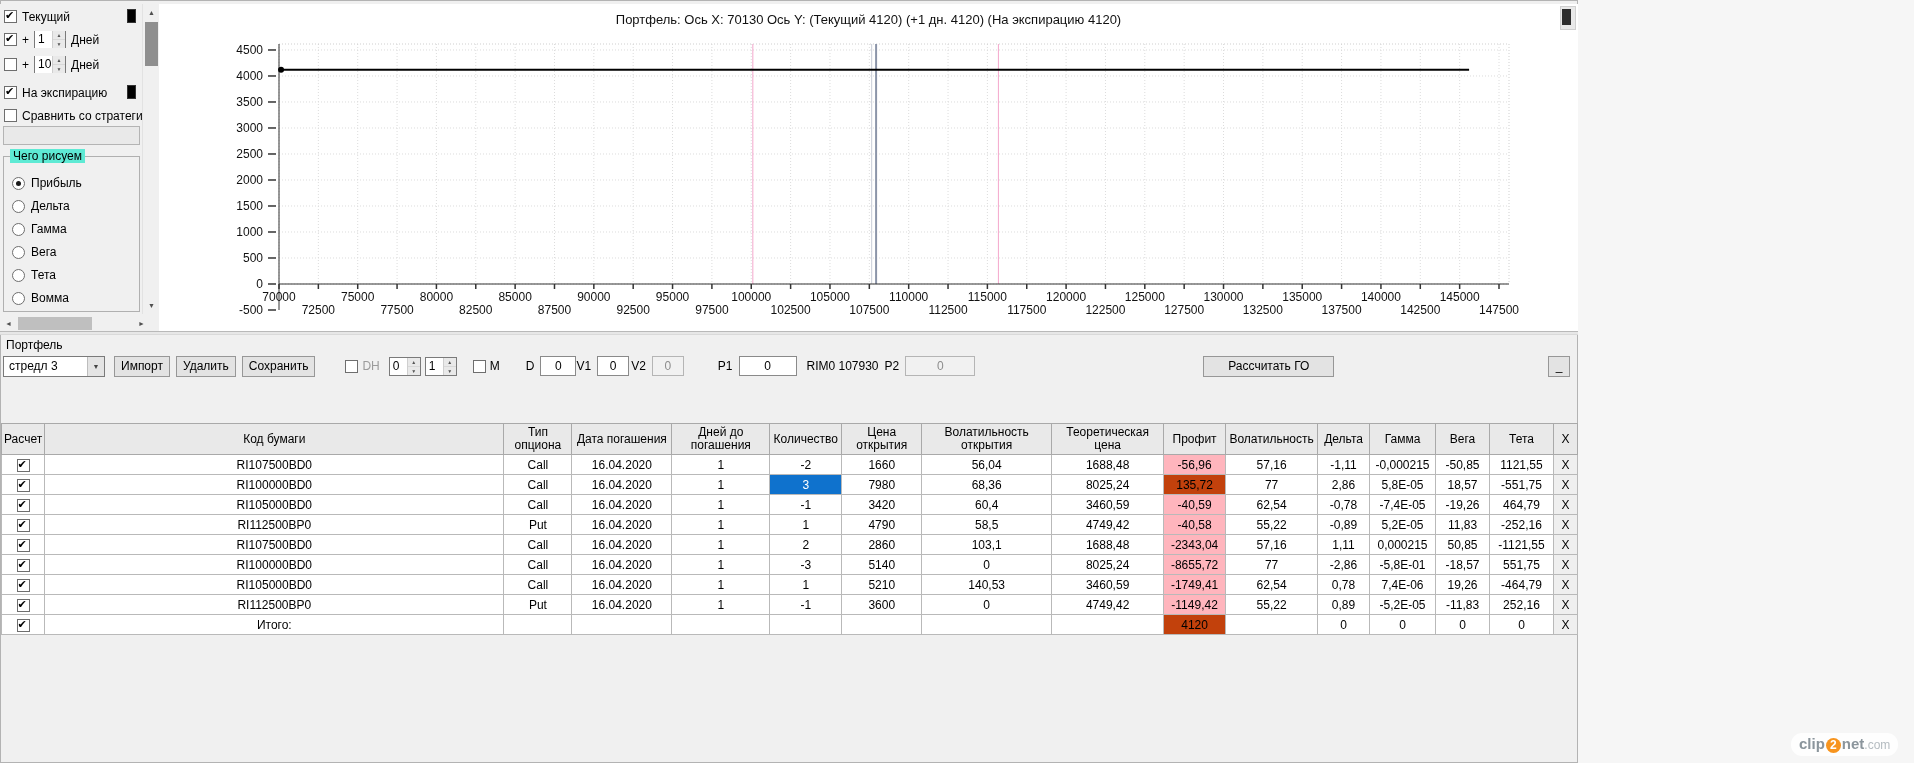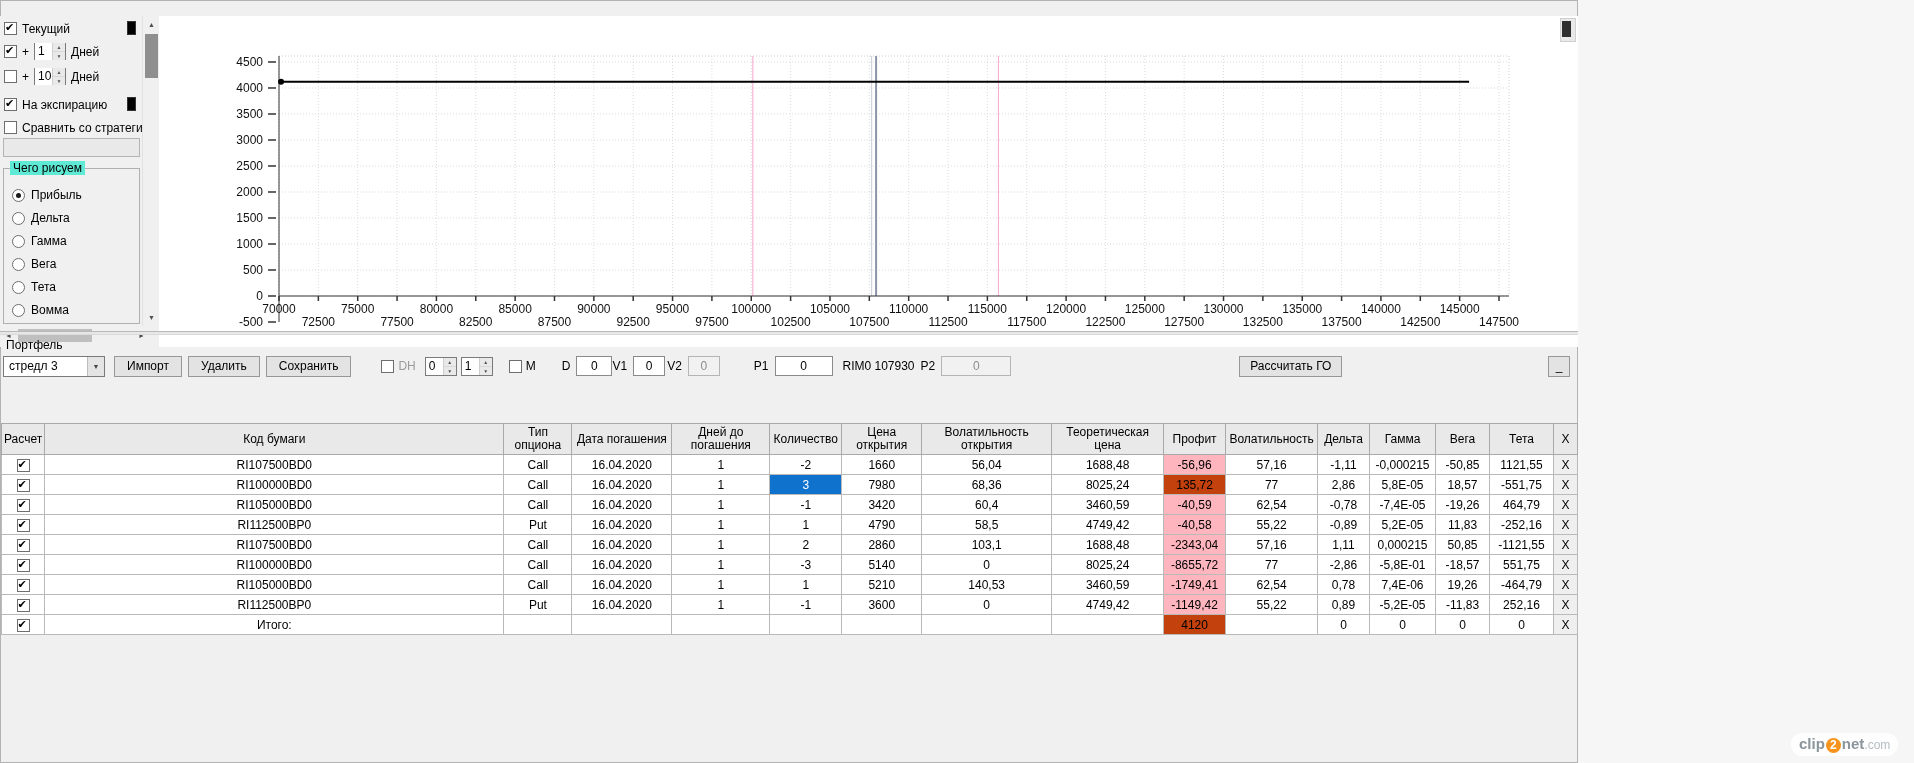--- a/index.html
+++ b/index.html
@@ -5,21 +5,21 @@
   * { box-sizing: border-box; }
   body {
     margin: 0; width: 1914px; height: 763px; overflow: hidden; position: relative;
     background: #f6f6f6; color: #000;
     font-family: "Liberation Sans", "DejaVu Sans", sans-serif; font-size: 12px;
   }
   .app { position: absolute; left: 0; top: 0; width: 1578px; height: 763px; background: #f0f0f0;
          outline: 1px solid #b3b3b3; outline-offset: -1px; }
 
   
-  .top { position: absolute; left: 0; top: 16px; width: 1578px; height: 384px; }
+  .top { position: absolute; left: 0; top: 4px; width: 1578px; height: 384px; }
   .lp { position: absolute; left: 0; top: 0; width: 159px; height: 331px; background: #f0f0f0; }
   .lp-row { position: absolute; left: 4px; width: 138px; height: 17px; display: flex; align-items: center; gap: 5px;
             overflow: hidden; white-space: nowrap; }
   .lp-lbl { white-space: nowrap; }
   .swatch { position: absolute; left: 127px; top: 1px; width: 9px; height: 14px; background: #000; border: 1px solid #333; }
 
   .cb { flex: 0 0 13px; width: 13px; height: 13px; background: #fff; border: 1px solid #6e6e6e; position: relative; display: inline-block; }
   .cb.on::after { content: "✔"; position: absolute; left: 0px; top: -2px; font-size: 11px; color: #000; }
   .rb { width: 13px; height: 13px; background: #fff; border: 1px solid #6e6e6e; border-radius: 50%; position: relative; display: inline-block; flex: 0 0 13px; }
   .rb.on::after { content: ""; position: absolute; inset: 3px; background: #1a1a1a; border-radius: 50%; }
@@ -52,21 +52,21 @@
   
   .splitter { position: absolute; left: 0; top: 331px; width: 100%; height: 4px; background: #e7e7e7;
               border-top: 1px solid #b9b9b9; border-bottom: 1px solid #dadada; }
   .portfolio-label { position: absolute; left: 6px; top: 338px; }
 
   .toolbar { position: absolute; left: 3px; top: 355px; right: 8px; height: 22px; display: flex; align-items: center; }
   .select { width: 102px; height: 21px; background: #fff; border: 1px solid #7a7a7a; display: flex; align-items: center; }
   .sel-txt { flex: 1; padding-left: 5px; white-space: nowrap; overflow: hidden; }
   .sel-arrow { width: 17px; height: 100%; background: #e4e4e4; border-left: 1px solid #bdbdbd; font-size: 7px; color: #444;
                display: flex; align-items: center; justify-content: center; }
-  .btn { height: 21px; padding: 0 12px; background: #e3e3e3; border: 1px solid #979797; font-size: 12px; font-family: inherit; color: #000; }
+  .btn { height: 21px; padding: 0 6px; background: #e3e3e3; border: 1px solid #979797; font-size: 12px; font-family: inherit; color: #000; }
   .tb { display: inline-block; height: 20px; border: 1px solid #8a8a8a; background: #fff; text-align: center; line-height: 18px; }
   .tb.dis { background: #f1f1f1; color: #8d8d8d; border-color: #b5b5b5; }
   .gray { color: #9b9b9b; }
   .min-btn { margin-left: auto; width: 22px; padding: 0; line-height: 17px; }
 
   
   #ptable { position: absolute; left: 1px; top: 387px; border-collapse: collapse; table-layout: fixed; background: #fff; font-size: 12px; margin-top: 36px; }
   #ptable th { background: #e9e9e9; font-weight: 400; border: 1px solid #a9a9a9; height: 31px; padding: 0 2px;
                line-height: 13px; text-align: center; vertical-align: middle; overflow: hidden; }
   #ptable td { border: 1px solid #b9b9b9; height: 20px; padding: 0 2px; text-align: center; white-space: nowrap; overflow: hidden; }
@@ -171,20 +171,21 @@
         <span class="sarrow" style="bottom:0">▼</span>
       </div>
       <div class="lp-hscroll">
         <span class="sarrow" style="left:0;top:0">◄</span>
         <span class="hthumb"></span>
         <span class="sarrow" style="right:0;top:0">►</span>
       </div>
     </div>
 
     <div class="chart-panel">
+      <div class="chart-title">Портфель: Ось X: 70130 Ось Y:  (Текущий 4120)  (+1 дн. 4120)  (На экспирацию 4120)</div>
       <svg id="chart-svg" width="1419" height="331">
           <g>
             <line x1="120" x2="120" y1="40" y2="280" stroke="#dcdcdc" stroke-dasharray="1 2"></line>
             <line x1="159.35496256479172" x2="159.35496256479172" y1="40" y2="280" stroke="#dcdcdc" stroke-dasharray="1 2"></line>
             <line x1="198.7099251295834" x2="198.7099251295834" y1="40" y2="280" stroke="#dcdcdc" stroke-dasharray="1 2"></line>
             <line x1="238.0648876943751" x2="238.0648876943751" y1="40" y2="280" stroke="#dcdcdc" stroke-dasharray="1 2"></line>
             <line x1="277.4198502591668" x2="277.4198502591668" y1="40" y2="280" stroke="#dcdcdc" stroke-dasharray="1 2"></line>
             <line x1="316.77481282395854" x2="316.77481282395854" y1="40" y2="280" stroke="#dcdcdc" stroke-dasharray="1 2"></line>
             <line x1="356.1297753887502" x2="356.1297753887502" y1="40" y2="280" stroke="#dcdcdc" stroke-dasharray="1 2"></line>
             <line x1="395.484737953542" x2="395.484737953542" y1="40" y2="280" stroke="#dcdcdc" stroke-dasharray="1 2"></line>
@@ -365,21 +366,21 @@
     <span class="tb" style="width:36px;margin-left:6px">0</span>
     <span style="">V1</span>
     <span class="tb" style="width:32px;margin-left:6px">0</span>
     <span style="margin-left:2px">V2</span>
     <span class="tb dis" style="width:32px;margin-left:6px">0</span>
     <span style="margin-left:34px">P1</span>
     <span class="tb" style="width:58px;margin-left:6px">0</span>
     <span style="margin-left:10px">RIM0 107930</span>
     <span style="margin-left:6px">P2</span>
     <span class="tb dis" style="width:70px;margin-left:6px">0</span>
-    <button class="btn" style="margin-left:228px;padding:0 10px">Рассчитать ГО</button>
+    <button class="btn" style="margin-left:228px;padding:0 24px">Рассчитать ГО</button>
     <button class="btn min-btn">_</button>
   </div>
 
   <table id="ptable">
       <colgroup>
         <col style="width: 42px;">
         <col style="width: 460px;">
         <col style="width: 68px;">
         <col style="width: 100px;">
         <col style="width: 98px;">

